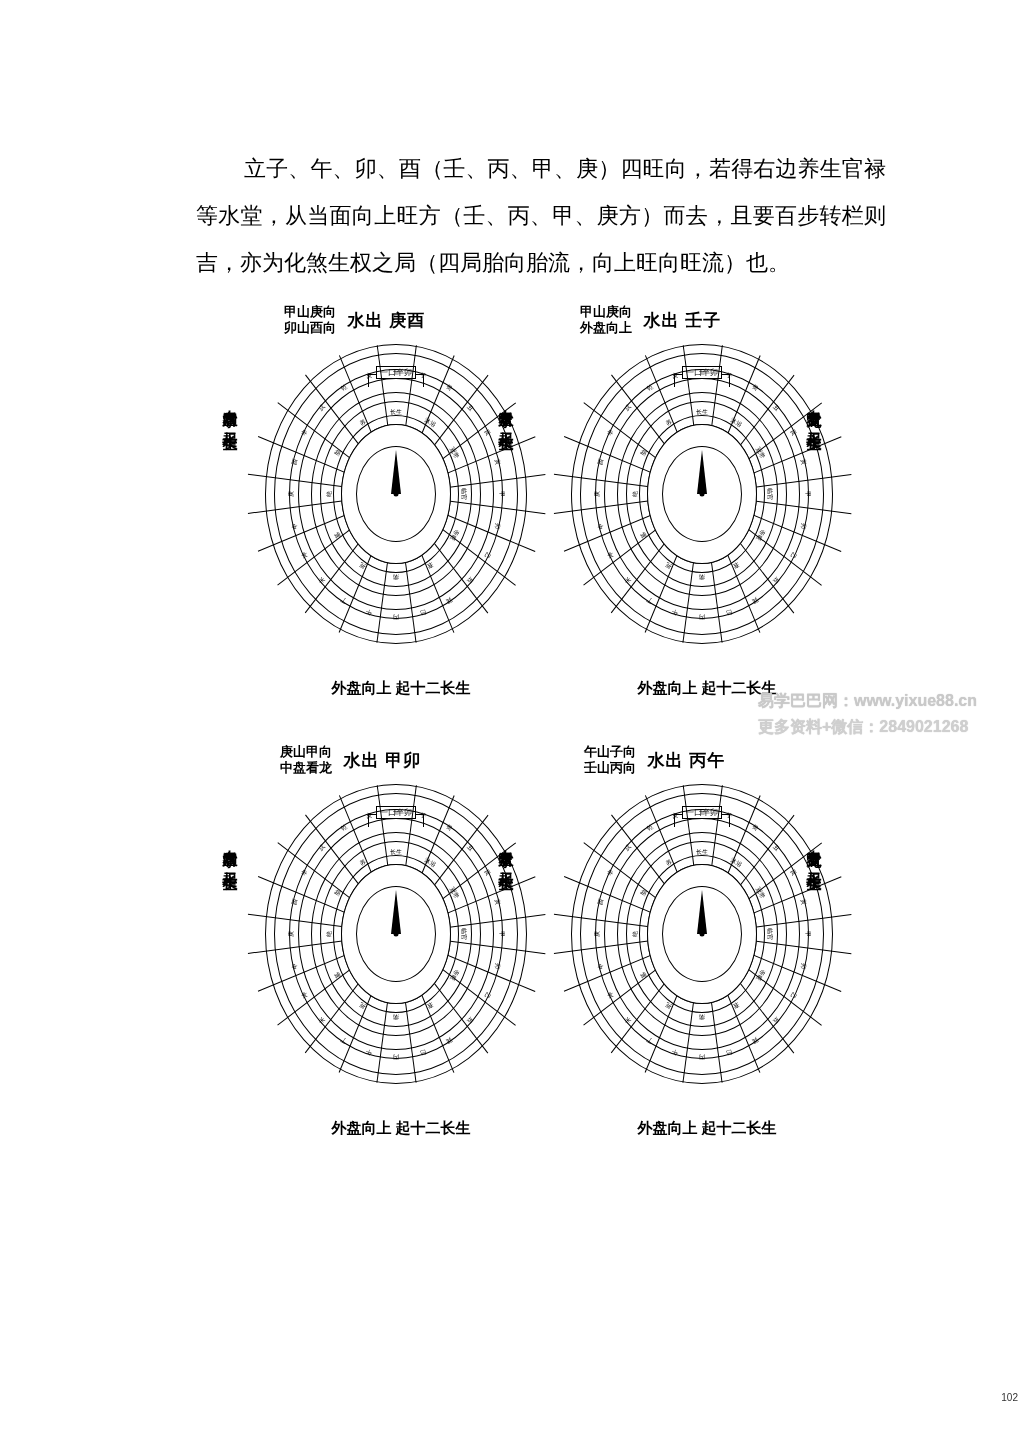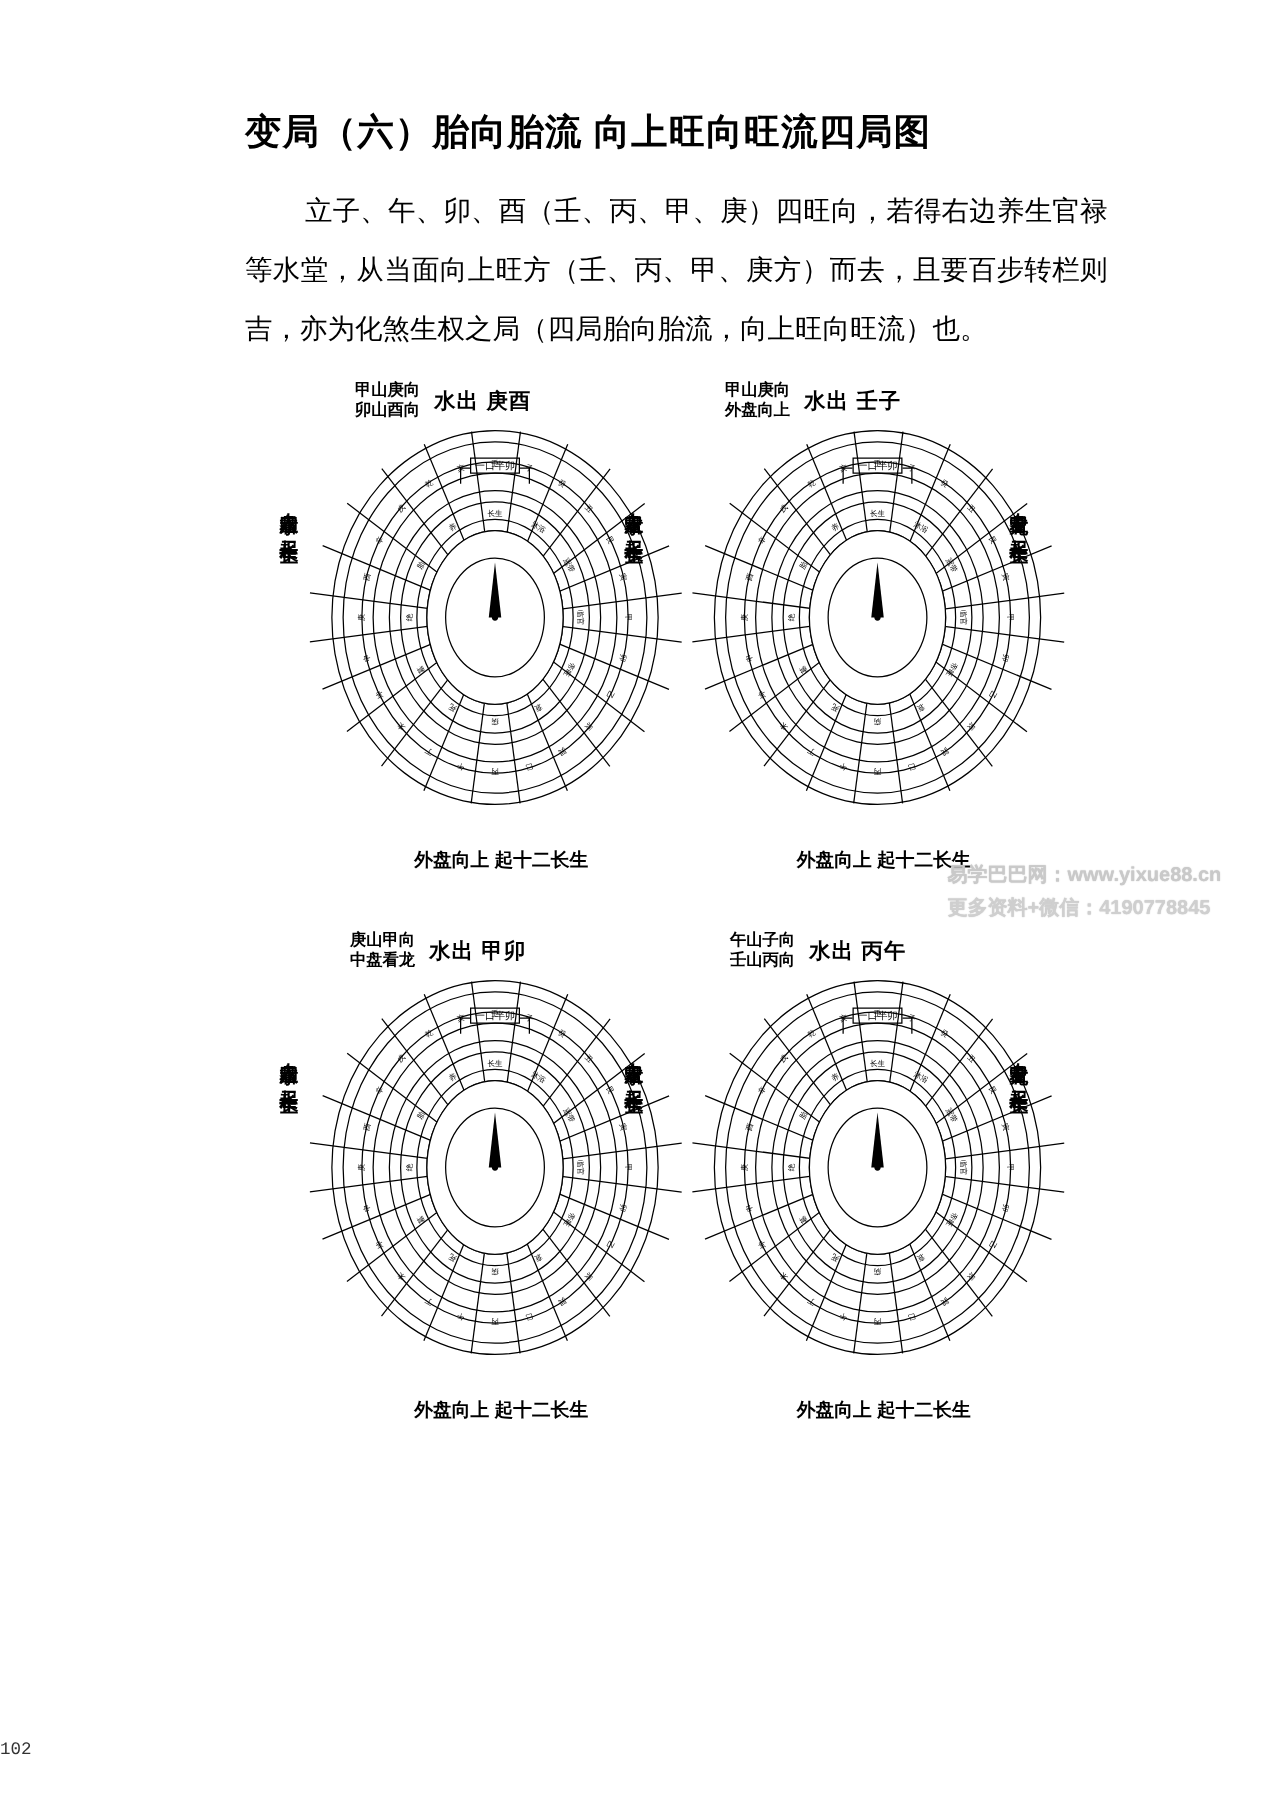--- a/index.html
+++ b/index.html
@@ -200,32 +200,31 @@
     color:#d8d8d8;
     white-space:nowrap;
     text-shadow:0 0 1px #bdbdbd;
   }
   .watermark .cn{color:#cfcfcf;}
   .watermark .url{color:#c9c9c9;}
 
   .pagenum{
     position:absolute;
     left:0;right:0;top:1392px;
-    text-align:left;
-    font-family:Liberation Mono, monospace;
-    font-size:14px;
+    text-align:right;
+    font-family:Liberation Sans, sans-serif;
+    font-size:10px;
     color:#333;
   }
 </style>
 </head>
 <body>
 
 <div class="page">
 
-  <div class="title">变局（六）胎向胎流  向上旺向旺流四局图</div>
   <div class="body-text">立子、午、卯、酉（壬、丙、甲、庚）四旺向，若得右边养生官禄等水堂，从当面向上旺方（壬、丙、甲、庚方）而去，且要百步转栏则吉，亦为化煞生权之局（四局胎向胎流，向上旺向旺流）也。</div>
 
   <div class="diagram d1">
     <div class="hdr">
       <span class="two">
         <span>甲山庚向</span><br>
         <span>卯山酉向</span>
       </span>
       <span class="out">水出 庚酉</span>
     </div>
@@ -596,17 +595,17 @@
   <div class="side-left outer-label" style="left:222px;top:398px;height:200px;">内盘看水 起十二长生</div>
   <div class="side-left outer-label" style="left:498px;top:398px;height:210px;">中盘看水 起十二长生</div>
   <div class="side-right outer-label" style="left:806px;top:398px;height:200px;">中盘看龙 起十二长生</div>
 
   <div class="side-left outer-label" style="left:222px;top:838px;height:200px;">内盘看水 起十二长生</div>
   <div class="side-left outer-label" style="left:498px;top:838px;height:210px;">中盘看水 起十二长生</div>
   <div class="side-right outer-label" style="left:806px;top:838px;height:200px;">中盘看龙 起十二长生</div>
 
   <div class="watermark">
     <div class="url">易学巴巴网：www.yixue88.cn</div>
-    <div class="cn">更多资料+微信：4190778845</div>
+    <div class="cn">更多资料+微信：2849021268</div>
   </div>
 
   <div class="pagenum">102</div>
 </div>
 
 </body></html>

